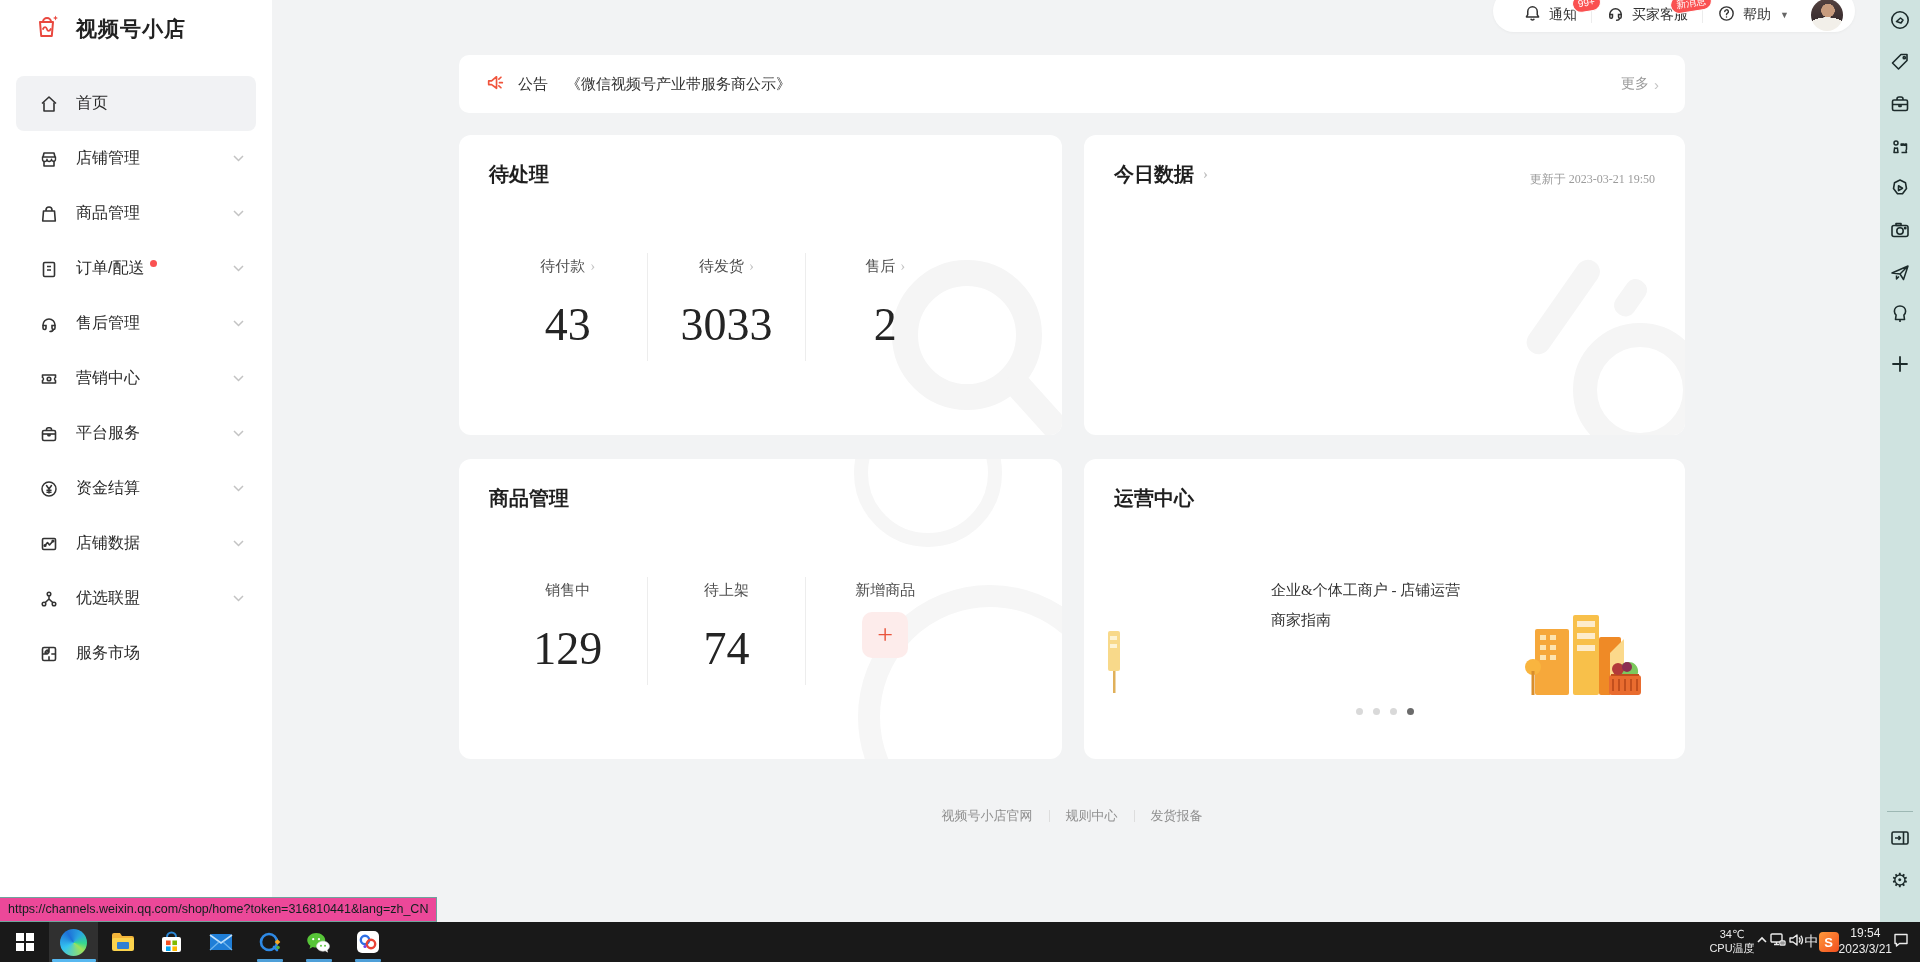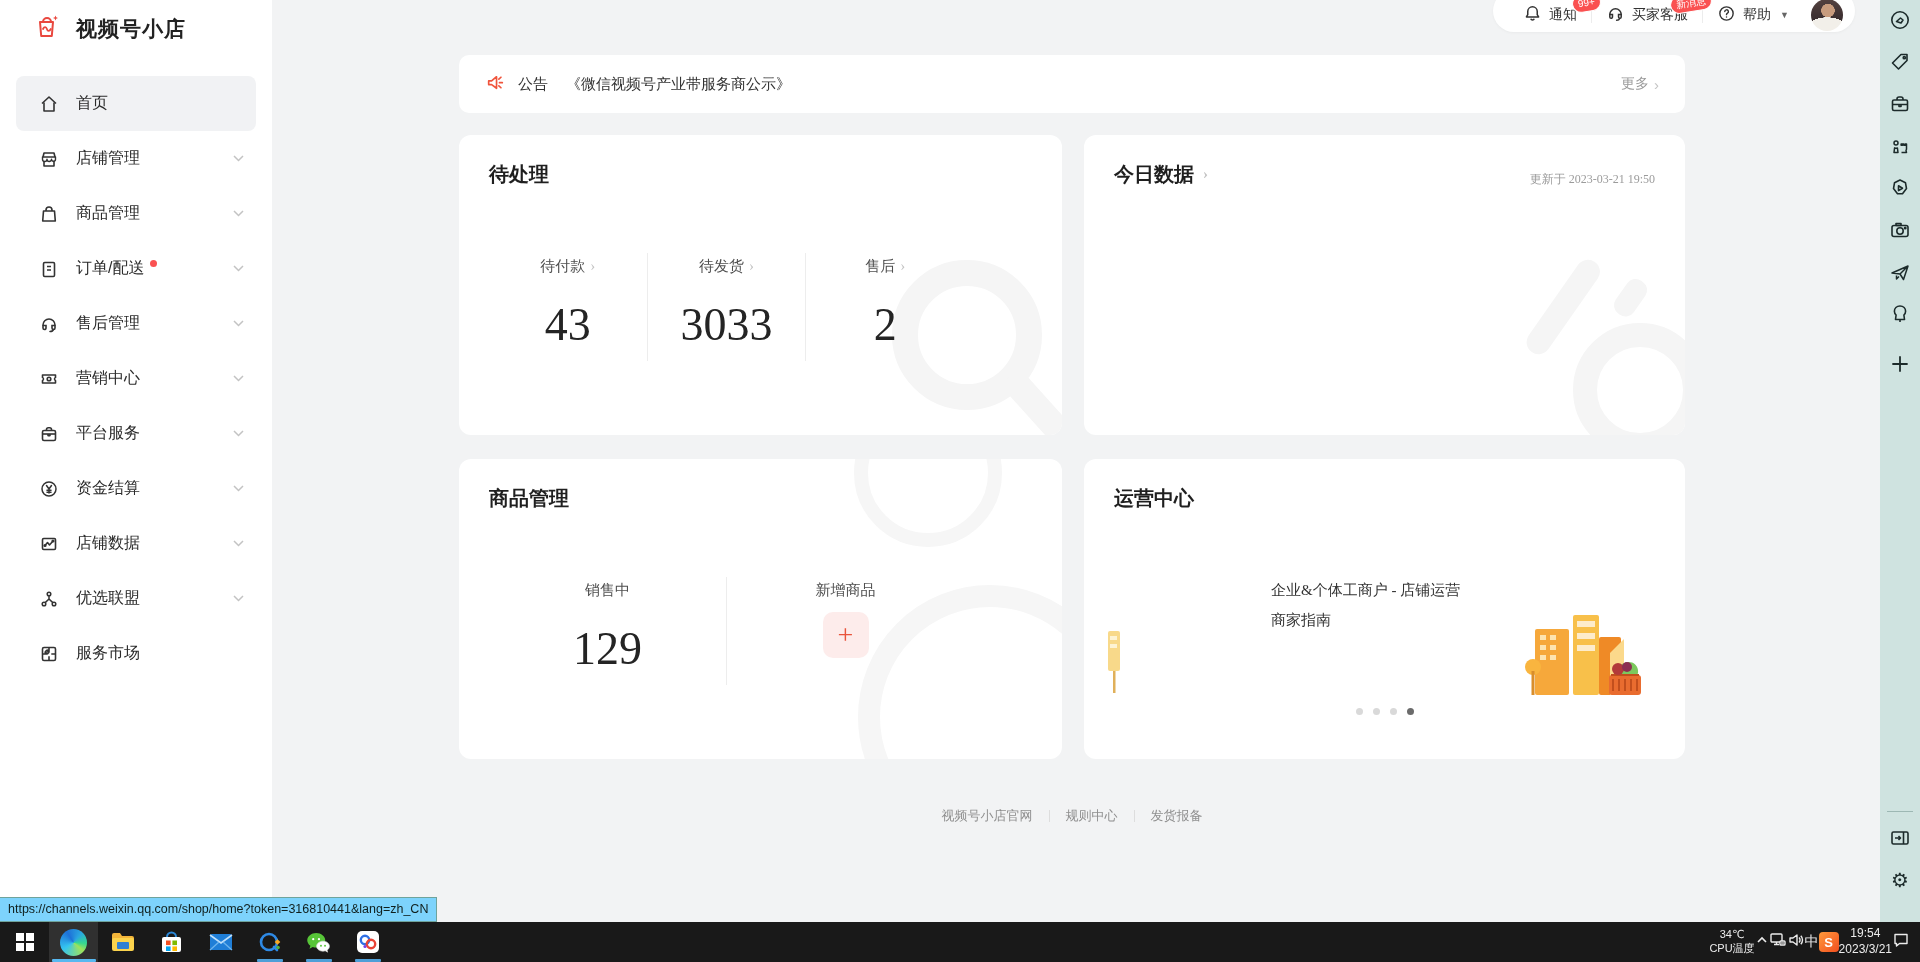--- a/index.html
+++ b/index.html
@@ -79,21 +79,21 @@
   
   .right-rail{position:absolute;right:0;top:0;width:40px;height:922px;background:#cfe3e0;z-index:4;
               display:flex;flex-direction:column;align-items:center;padding:8px 0 12px;box-sizing:border-box;}
   .rail-ic{width:24px;height:24px;margin-bottom:18px;display:flex;align-items:center;justify-content:center;cursor:pointer;}
   .rail-plus{margin-top:8px;}
   .rail-bottom{margin-top:auto;display:flex;flex-direction:column;align-items:center;}
   .rail-div{width:26px;height:1px;background:#9db8b4;margin-bottom:14px;}
   .gear-glyph{font-size:20px;color:#1c2b2b;line-height:1;}
 
   
-  .status-tooltip{position:absolute;left:0;bottom:40px;height:20px;background:#7dd3fc;border:1px solid #6fa39c;border-left:none;
+  .status-tooltip{position:absolute;left:0;bottom:40px;height:20px;background:#ec4899;border:1px solid #6fa39c;border-left:none;
                   display:flex;align-items:center;padding:1px 8px 2px;font-size:12.5px;color:#10201e;z-index:6;}
 
   
   .taskbar{position:absolute;left:0;bottom:0;width:1920px;height:40px;background:#191919;display:flex;z-index:7;}
   .tb-cell{width:49px;display:flex;align-items:center;justify-content:center;position:relative;cursor:pointer;}
   .tb-cell.active{background:#303030;}
   .tb-underline{position:absolute;bottom:0;left:50%;transform:translateX(-50%);height:3px;border-radius:1px;}
   .tb-underline.wide{width:44px;background:#57b8f0;}
   .tb-underline.small{width:26px;background:#4e9fd8;}
   .tray{margin-left:auto;display:flex;align-items:center;padding-right:10px;color:#ececec;}
@@ -399,20 +399,26 @@
         <div class="card">
           <div class="card-title">商品管理</div>
           <div class="wm wm-circle" style="right:-60px;bottom:-90px;width:220px;height:220px;"></div>
           <div class="wm wm-circle" style="right:60px;top:-60px;width:120px;height:120px;border-width:14px;"></div>
           <div class="stats">
             <div class="stat">
               <div class="stat-label">
                   <span>销售中</span>
                 </div>
               <div class="stat-value">129</div>
+            </div>
+            <div class="stat">
+              <div class="stat-label">
+                  <span>待上架</span>
+                </div>
+              <div class="stat-value">74</div>
             </div>
             <div class="stat">
               <div class="stat-label">
                   <span>新增商品</span>
                 </div>
               <div class="add-btn">
                   <span>+</span>
                 </div>
             </div>
           </div>

